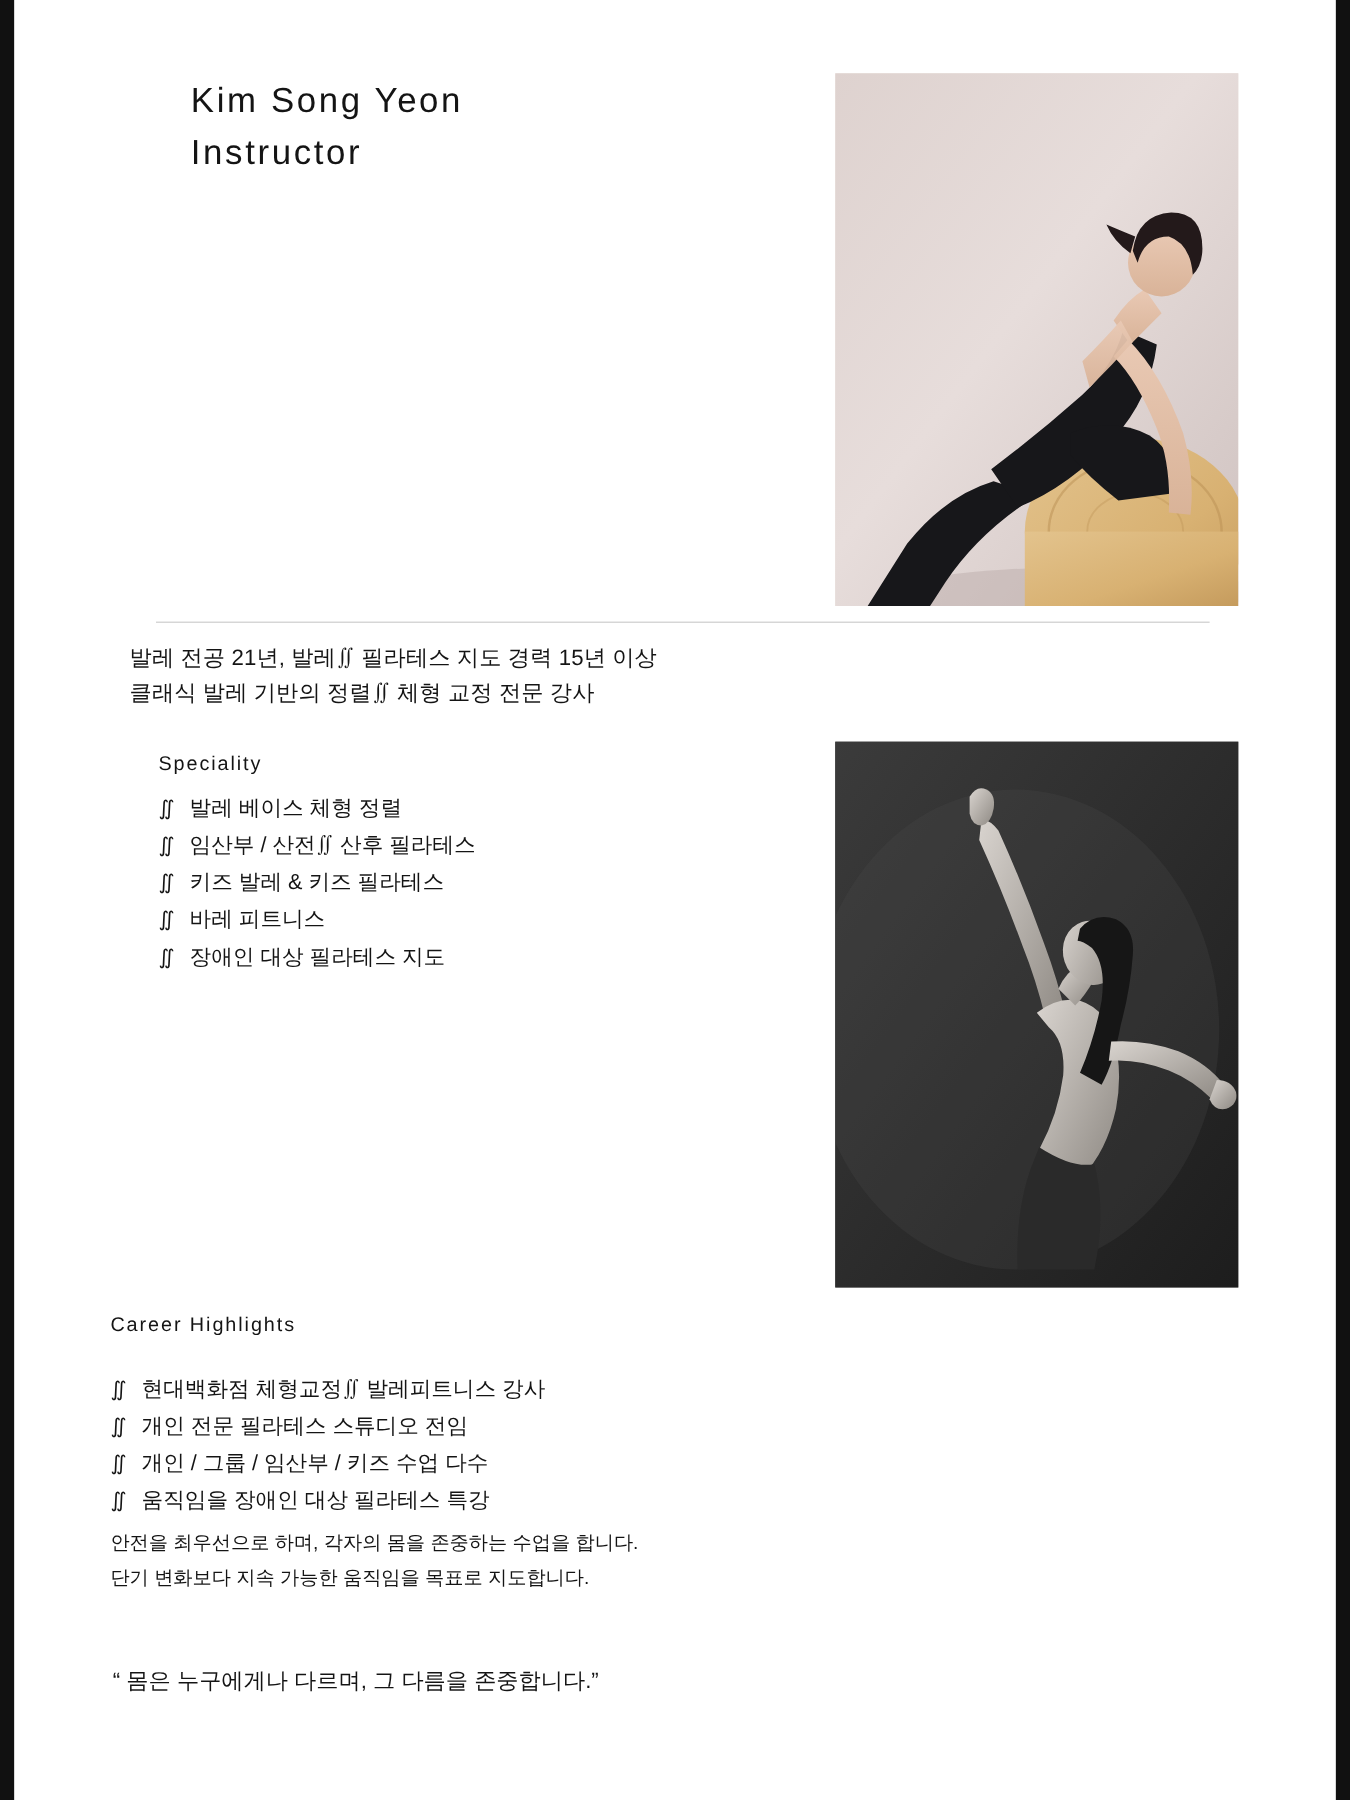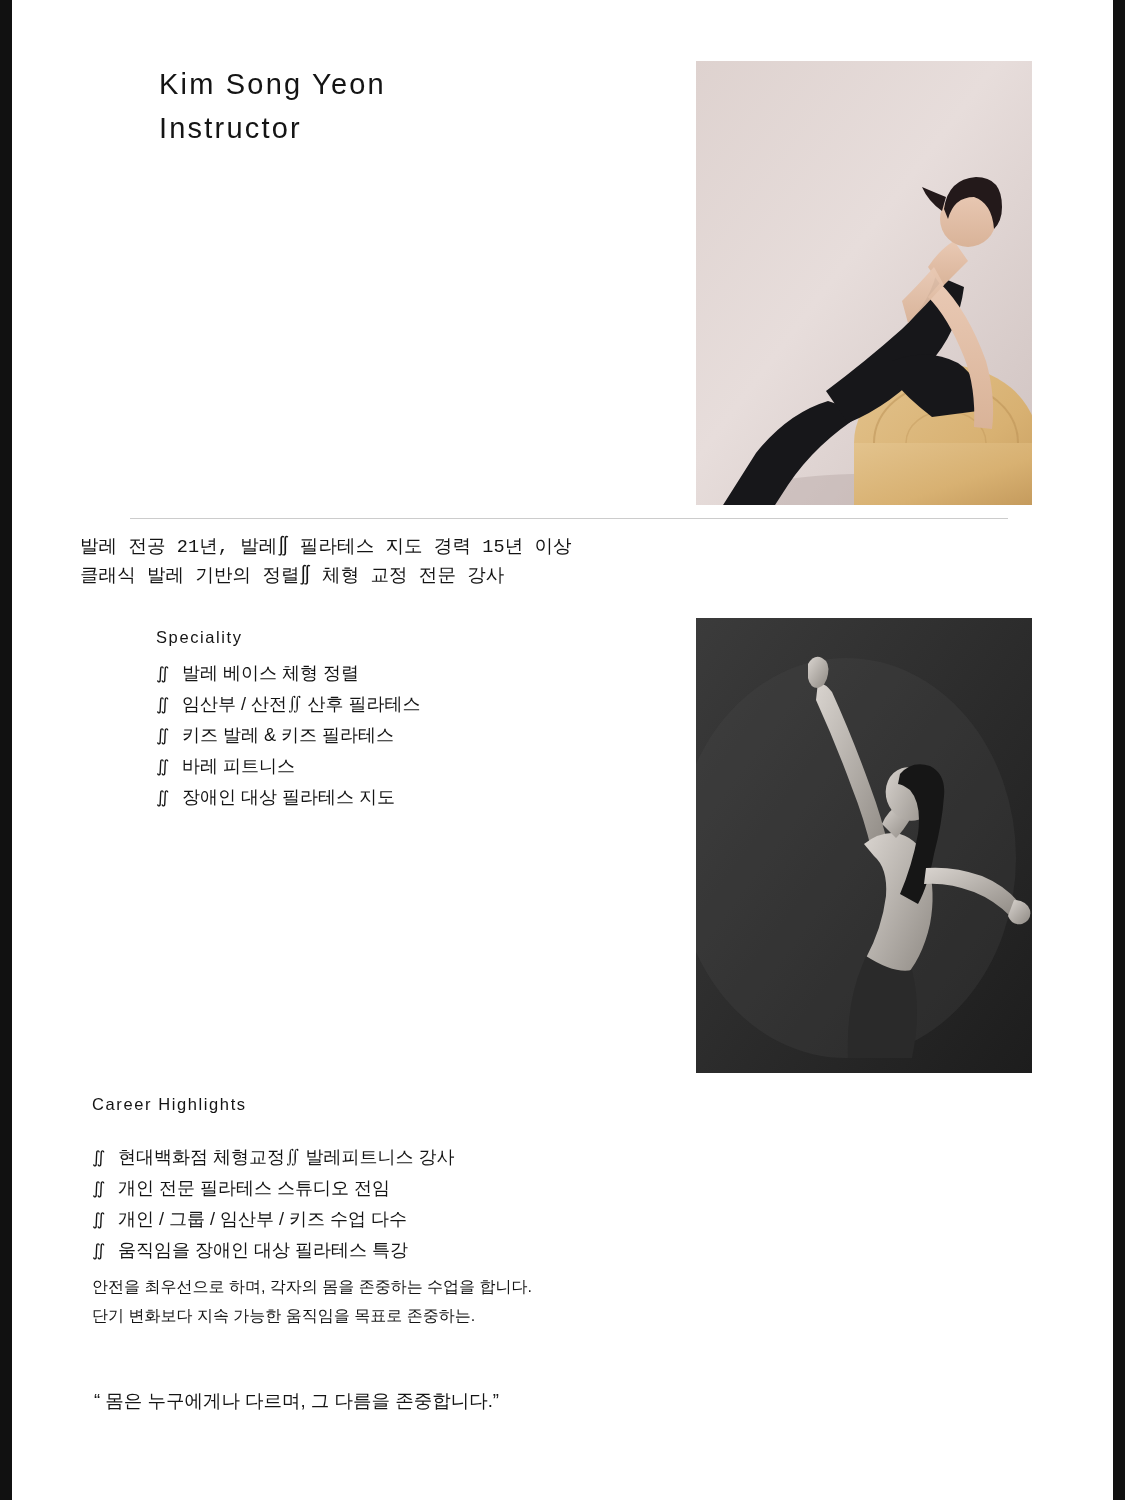--- a/index.html
+++ b/index.html
@@ -81,38 +81,36 @@
     left: 118px;
     right: 105px;
     top: 518px;
     height: 1px;
     background: #cccccc;
   }
 
   
   .intro {
     position: absolute;
-    left: 68px;
+    left: 96px;
     top: 533px;
     width: 580px;
     font-size: 18.5px;
     line-height: 29px;
     color: #141414;
     letter-spacing: 0.1px;
-    font-family: Liberation Mono, monospace;
   }
   .intro .ln { display: block; }
 
   
   .speciality {
     position: absolute;
     left: 120px;
     top: 628px;
     width: 520px;
-    margin-left: 24px;
   }
   .sec-head {
     font-size: 16.5px;
     letter-spacing: 1.6px;
     color: #141414;
     margin-bottom: 11px;
   }
   .bullet-row {
     display: flex;
     align-items: baseline;
@@ -304,19 +302,19 @@
         <span class="bullet-text">개인 / 그룹 / 임산부 / 키즈 수업 다수</span>
       </div>
       <div class="bullet-row">
         <span class="bullet-mark">∬</span>
         <span class="bullet-text">움직임을 장애인 대상 필라테스 특강</span>
       </div>
     </div>
 
     <div class="philosophy">
       <div class="phil-line">안전을 최우선으로 하며, 각자의 몸을 존중하는 수업을 합니다.</div>
-      <div class="phil-line">단기 변화보다 지속 가능한 움직임을 목표로 존중하는.</div>
+      <div class="phil-line">단기 변화보다 지속 가능한 움직임을 목표로 지도합니다.</div>
     </div>
 
     <div class="quote">“ 몸은 누구에게나 다르며, 그 다름을 존중합니다.”</div>
 
   </div>
 </div>
 
 </body></html>

